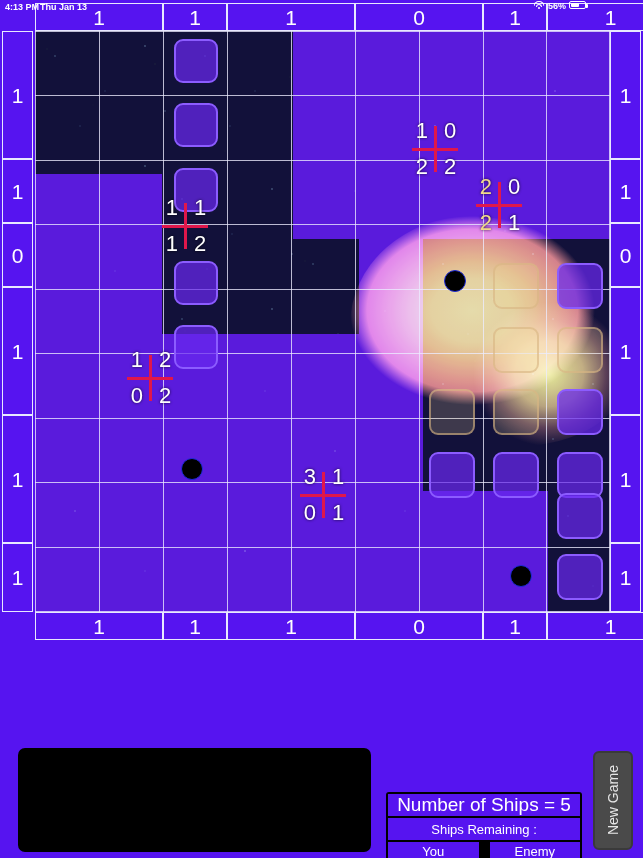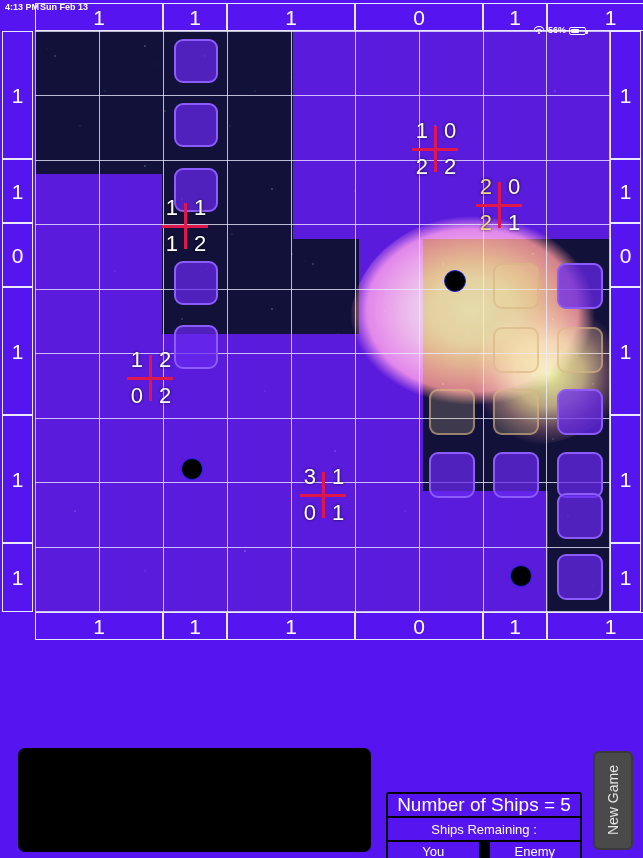--- a/index.html
+++ b/index.html
@@ -12,21 +12,21 @@
   #app { position: relative; width: 643px; height: 858px; background: #5614f0; }
 
   
   #statusbar {
     position: absolute; left: 0; top: 0; width: 590px; height: 14px;
     color: #ffffff; font-size: 9px; font-weight: bold; z-index: 40;
     pointer-events: none;
   }
   #statusbar .time { position: absolute; left: 5px; top: 2px; }
   #statusbar .date { position: absolute; left: 40px; top: 2px; }
-  #statusbar .right { position: absolute; right: 4px; top: 1px; display: flex; align-items: flex-end; gap: 3px; margin-top: 24px; }
+  #statusbar .right { position: absolute; right: 4px; top: 1px; display: flex; align-items: flex-start; gap: 3px; }
   #statusbar .batt-pct { font-size: 9px; }
   .wifi-ico { display: inline-block; width: 11px; height: 9px; position: relative; }
   .wifi-ico i { position: absolute; border: 1.5px solid #fff; border-bottom: none;
                 border-radius: 50% 50% 0 0 / 100% 100% 0 0; left: 50%; transform: translateX(-50%); }
   .wifi-ico i:nth-child(1) { width: 11px; height: 5px; top: 0px; }
   .wifi-ico i:nth-child(2) { width: 6px; height: 3px; top: 3px; }
   .wifi-ico i:nth-child(3) { width: 2px; height: 2px; top: 6px; background: #fff; border-radius: 50%; border: none; }
   .batt-ico { display: inline-block; width: 17px; height: 8px; border: 1px solid #fff;
               border-radius: 2px; position: relative; }
   .batt-ico::after { content: ""; position: absolute; right: -3px; top: 2px; width: 2px; height: 4px;
@@ -182,21 +182,21 @@
     writing-mode: vertical-rl; transform: rotate(180deg); white-space: nowrap;
   }
 </style>
 </head>
 <body>
 
 <div id="app">
 
   <div id="statusbar">
     <span class="time">4:13 PM</span>
-    <span class="date">Sun Feb 13</span>
+    <span class="date">Thu Jan 13</span>
     <span class="right">
       <span class="wifi-ico">
           <i></i>
           <i></i>
           <i></i>
         </span>
       <span class="batt-pct">56%</span>
       <span class="batt-ico">
           <i></i>
         </span>

